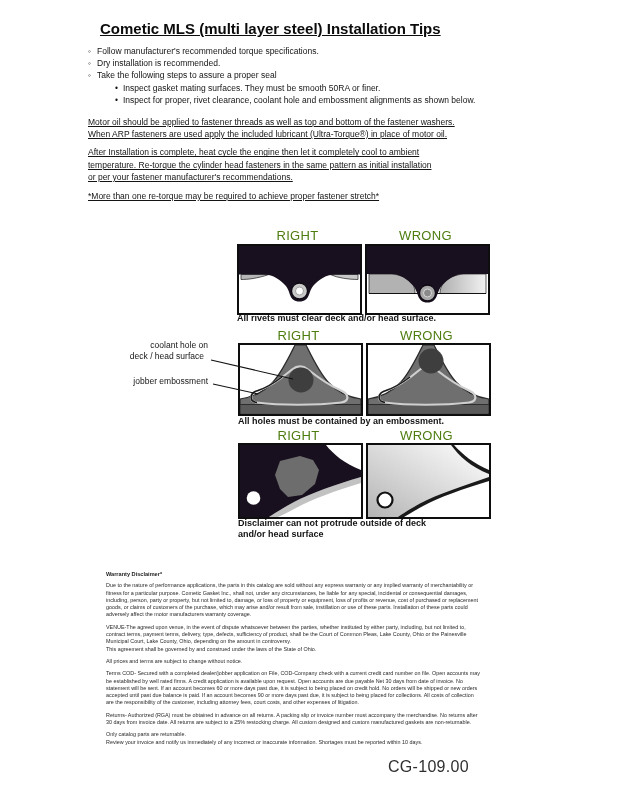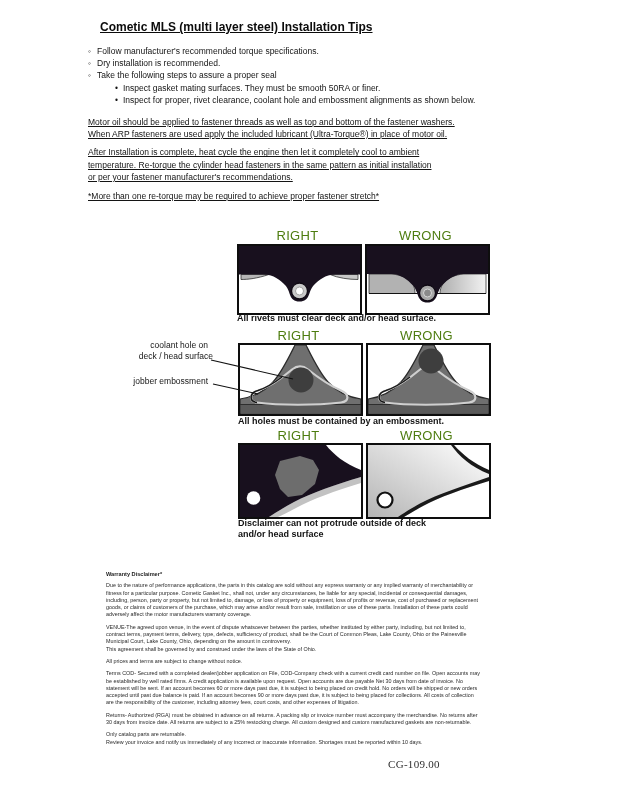--- a/index.html
+++ b/index.html
@@ -1,21 +1,21 @@
 <!DOCTYPE html>
 <html><head>
 <meta charset="utf-8">
 <style>
   html,body{margin:0;padding:0;background:#ffffff;}
   .page{position:relative;width:618px;height:800px;background:#ffffff;
         font-family:"Liberation Sans",sans-serif;color:#111;overflow:hidden;}
   .abs{position:absolute;}
   .pre{white-space:pre-line;}
 
-  .title{left:100px;top:20px;font-size:12px;font-weight:bold;
+  .title{left:100px;top:20px;font-size:15px;font-weight:bold;
          text-decoration:underline;color:#0b0b0b;}
 
   .tips{left:88px;top:45px;font-size:8.5px;line-height:12.2px;color:#141414;}
   .tip{display:flex;}
   .tip .mk{width:9px;flex:none;}
   .tip.l2{margin-left:27px;}
   .tip.l2 .mk{width:8px;}
 
   .diesel{left:88px;top:116px;width:436px;font-size:8.5px;line-height:12.2px;color:#141414;}
   .diesel h3{margin:0 0 9px 0;font-size:9.5px;font-weight:bold;color:#0b0b0b;}
@@ -25,21 +25,21 @@
   .fig-label{font-size:13px;color:#4d7c0f;width:121px;text-align:center;letter-spacing:.3px;}
   .fig-box{width:121px;background:#fff;border:2px solid #0e0e0e;line-height:0;}
   .caption{font-size:9px;font-weight:bold;color:#131313;line-height:11px;}
 
   .ann{font-size:8.5px;color:#161616;width:100px;text-align:right;line-height:10.5px;}
 
   .legal{left:106px;top:571px;width:436px;font-size:5.4px;line-height:7.3px;color:#2a2a2a;}
   .legal h4{margin:0 0 4px 0;font-size:5.6px;font-weight:bold;color:#1d1d1d;}
   .legal p{margin:0 0 5px 0;}
 
-  .code{left:388px;top:758px;font-size:11px;color:#2f2f2f;letter-spacing:.3px;font-family:Liberation Serif, serif;}
+  .code{left:388px;top:758px;font-size:16px;color:#2f2f2f;letter-spacing:.3px;}
 </style>
 </head>
 <body>
 
 <div class="page">
 
   <div class="abs title">Cometic MLS (multi layer steel) Installation Tips</div>
 
   <div class="abs tips">
     <div class="tip l1">
@@ -104,21 +104,21 @@
       <circle cx="60.5" cy="47" r="4" fill="#8a8a8a" stroke="#d8d8d8" stroke-width="1"></circle>
     </svg>
   </div>
 
   <div class="abs caption" style="left:237px;top:313px;">All rivets must clear deck and/or head surface.</div>
 
   <div class="abs fig-label" style="left:238px;top:328px;">RIGHT</div>
   <div class="abs fig-label" style="left:366px;top:328px;">WRONG</div>
 
   <div class="abs ann" style="left:108px;top:340px;">coolant hole on</div>
-  <div class="abs ann" style="left:113px;top:350.5px;">deck / head surface</div>
+  <div class="abs ann" style="left:104px;top:350.5px;">deck / head surface</div>
   <div class="abs ann" style="left:106px;top:376px;width:102px;">jobber embossment</div>
 
   <div class="abs fig-box" style="left:238px;top:343px;">
     <svg width="121" height="69" viewBox="0 0 121 69">
       <rect x="0" y="0" width="121" height="69" fill="#ffffff"></rect>
       <path d="M0,54 C14,52 24,47 33,37 C42,27 49,12 55,0 H66 C72,12 79,27 88,37 C97,47 107,52 121,54 V69 H0 Z" fill="#6f6f6f" stroke="#2a2a2a" stroke-width="1.2"></path>
       <rect x="1" y="59.5" width="119" height="9" fill="#5a5a5a"></rect>
       <line x1="0" y1="59.5" x2="121" y2="59.5" stroke="#2e2e2e" stroke-width="1"></line>
       <path d="M17,57.5 C9,56.5 9,48 18,45.5 C30,42 42,33 52,24.5 C57,20.5 63,20.5 68,24.5 C78,32.5 92,41.5 101,45.5 C110,49.5 109,56.5 101,57.5 C75,60.5 40,60.5 17,57.5 Z" fill="none" stroke="#cfcfcf" stroke-width="2.2"></path>
       <path d="M17,57.5 C9,56.5 9,48 18,45.5 C26,43 34,38 42,32" fill="none" stroke="#191919" stroke-width="1.5"></path>

